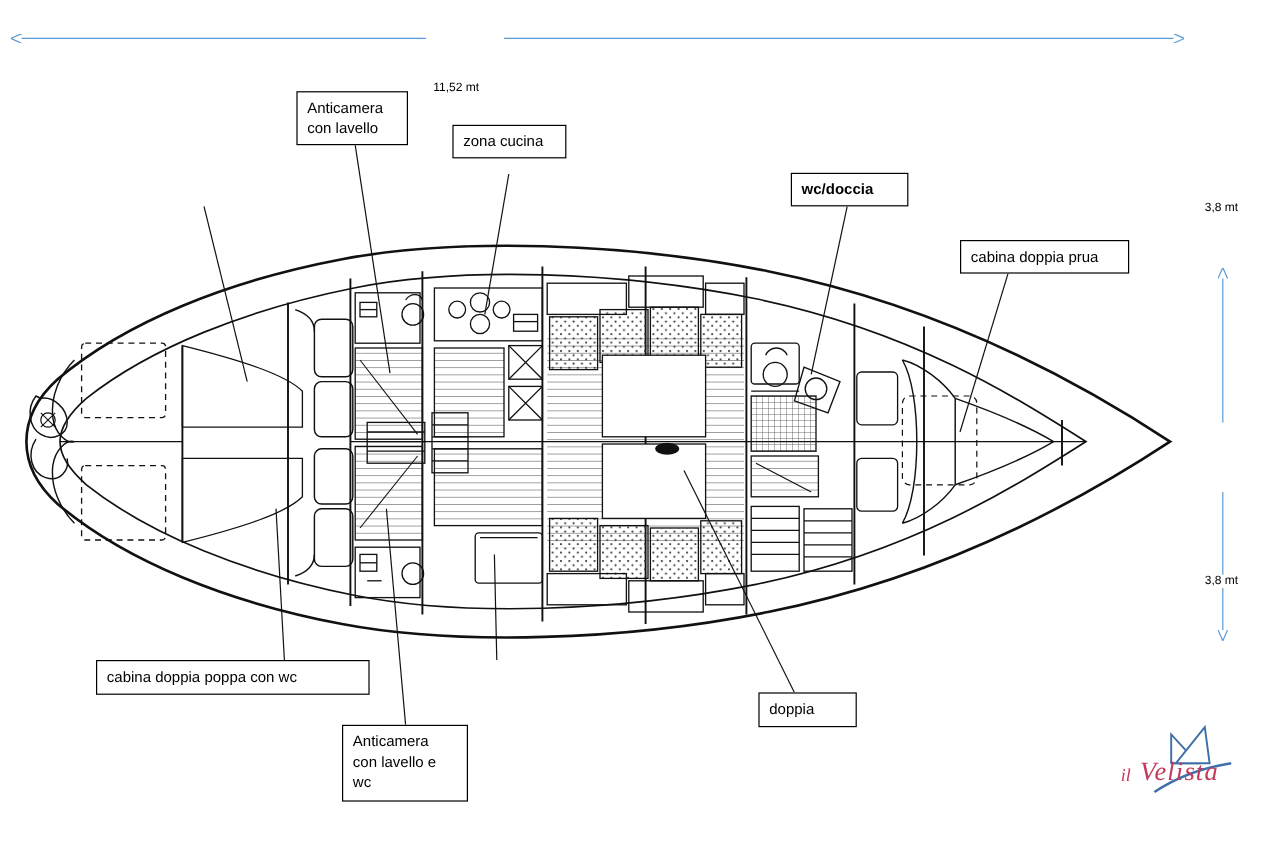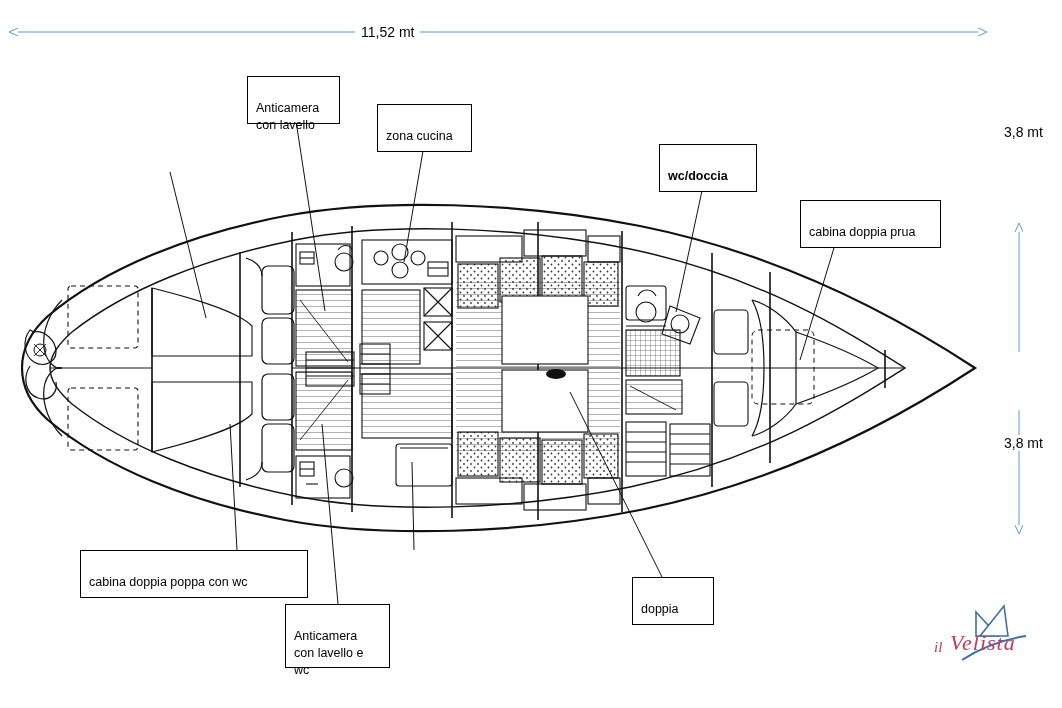--- a/index.html
+++ b/index.html
@@ -27,31 +27,32 @@
     width: 1062px;
     height: 708px;
   }
   .callout {
     position: absolute;
     border: 1px solid #000000;
     background: #ffffff;
     font-size: 12.5px;
     line-height: 1.35;
     color: #000000;
-    padding: 23px 8px;
+    padding: 5px 8px;
     box-sizing: border-box;
     text-align: left;
     white-space: pre-line;
   }
   .dim-label {
     position: absolute;
-    font-size: 14px;
+    font-size: 10px;
     color: #000000;
     background: #ffffff;
     padding: 0 4px;
+    margin-top: 44px;
   }
   .logo-text {
     position: absolute;
     font-family: "Liberation Serif", serif;
     font-style: italic;
     color: #c2395a;
   }
 </style>
 </head>
 <body>

